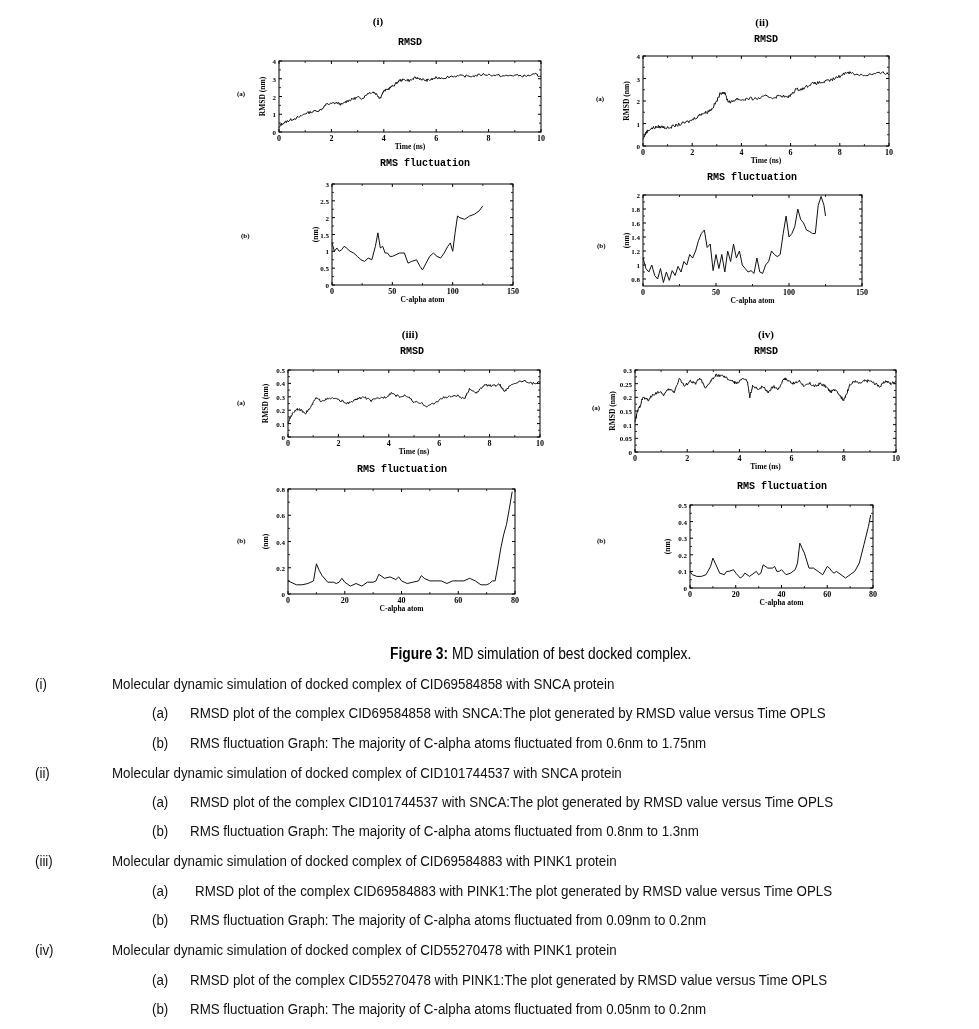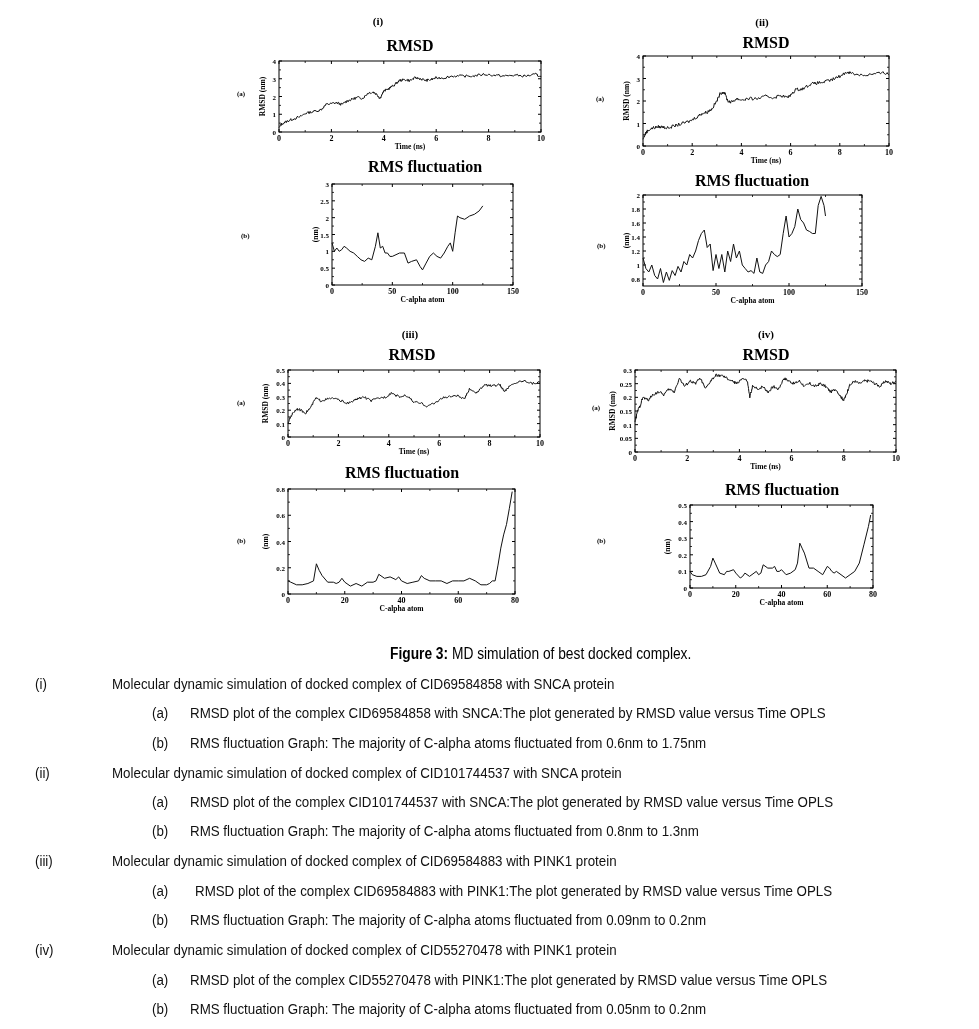--- a/index.html
+++ b/index.html
@@ -1,18 +1,18 @@
 <!DOCTYPE html>
 <html><head>
 <meta charset="utf-8">
 <style>
   html, body { margin:0; padding:0; background:#ffffff; }
   body { width:979px; height:1029px; position:relative; overflow:hidden; font-family:"Liberation Serif", serif; color:#000; }
   .panel-label { position:absolute; font-family:"Liberation Serif", serif; font-weight:bold; font-size:11px; transform:translateX(-50%); white-space:nowrap; }
-  .chart-title { position:absolute; font-family:Liberation Serif, serif; font-weight:bold; font-size:16px; transform:translateX(-50%); white-space:nowrap; }
+  .chart-title { position:absolute; font-family:Liberation Mono, monospace; font-weight:bold; font-size:10px; transform:translateX(-50%); white-space:nowrap; }
   .sub-label { position:absolute; font-family:"Liberation Serif", serif; font-weight:bold; font-size:7px; }
   svg.plot { position:absolute; left:0; top:0; overflow:visible; }
   svg text { font-family:"Liberation Serif", serif; font-weight:bold; }
   .caption { position:absolute; font-family:"Liberation Sans", sans-serif; font-size:15.5px; color:#111; white-space:nowrap; transform:scaleX(0.86); transform-origin:left top; }
   .fig-title { position:absolute; left:390px; top:645px; font-family:"Liberation Sans", sans-serif; font-size:16px; white-space:nowrap; transform:scaleX(0.86); transform-origin:left top; }
   .fig-title b { font-weight:bold; }
 </style>
 </head>
 <body>
 

